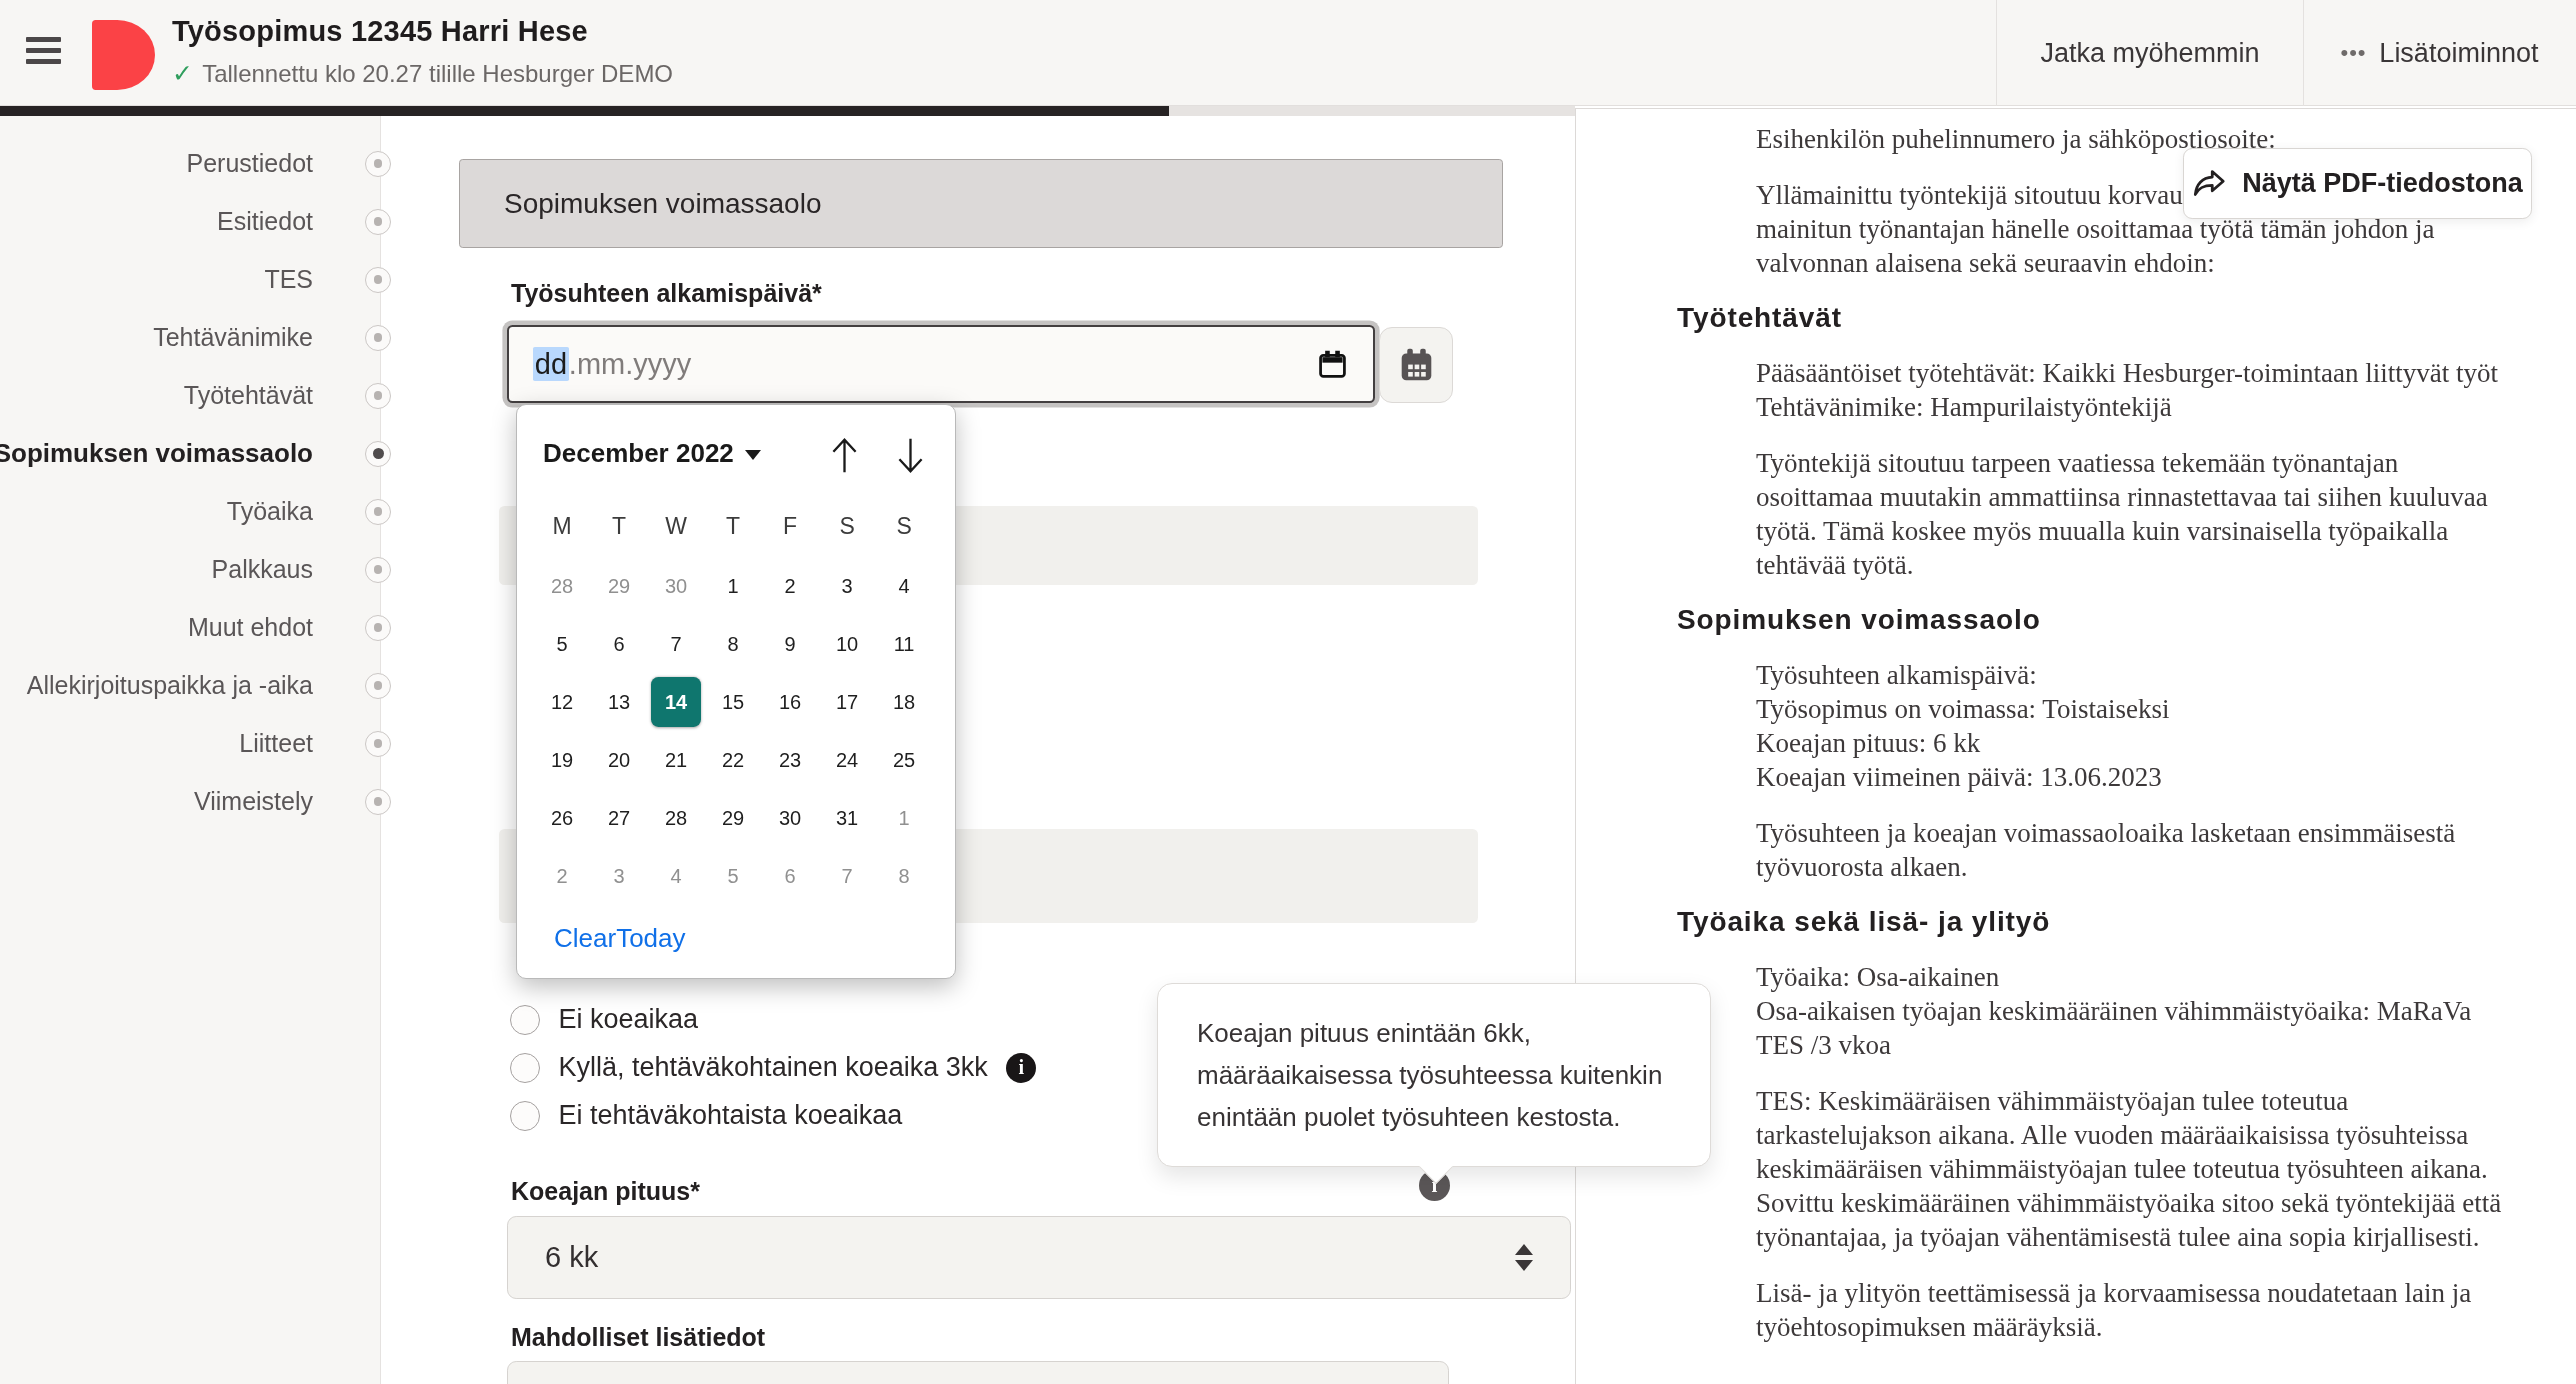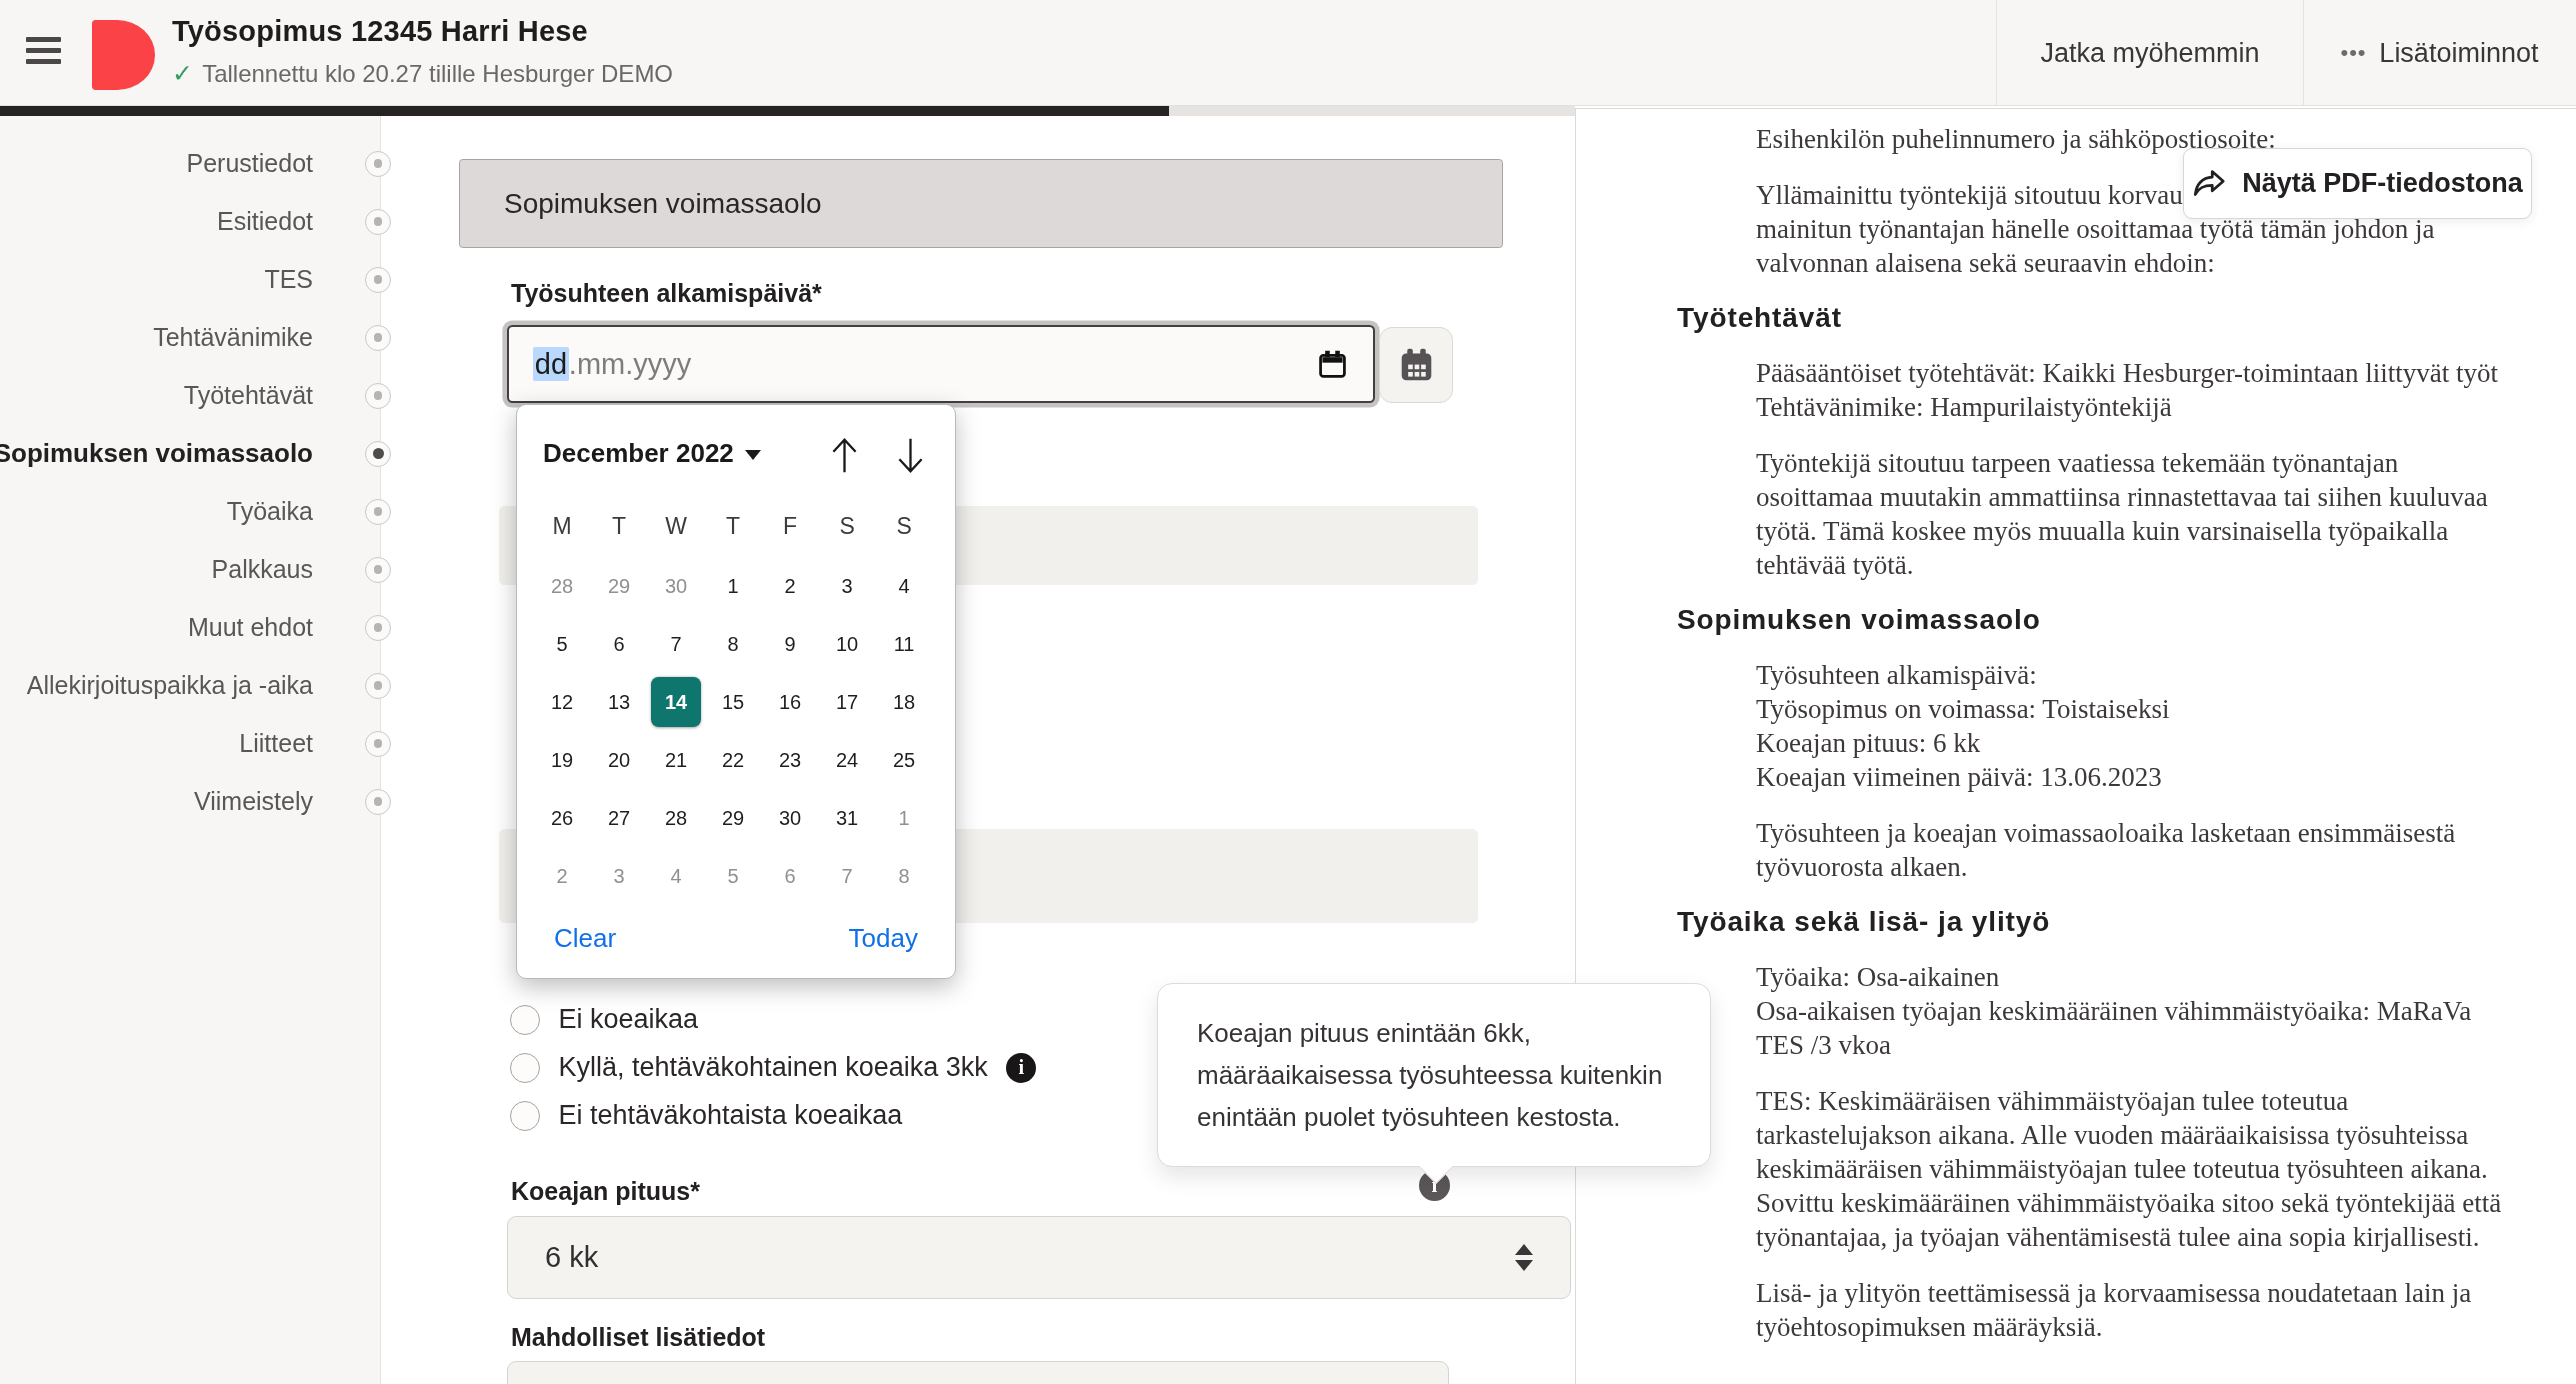--- a/index.html
+++ b/index.html
@@ -55,21 +55,21 @@
   .caret-down{width:0;height:0;border-left:8.3px solid transparent;border-right:8.3px solid transparent;border-top:10.2px solid #1a1a1a;margin-top:3.7px;}
   .pop-arrow{position:absolute;top:28px;width:44px;height:44px;display:flex;align-items:center;justify-content:center;cursor:pointer;}
   .weekday-row,.cal-grid{position:absolute;left:16.6px;display:grid;grid-template-columns:repeat(7,57px);}
   .weekday-row{top:103px;}
   .weekday-row div{height:37px;display:flex;align-items:center;justify-content:center;font-size:23px;color:#3c3c3c;}
   .cal-grid{top:152px;grid-auto-rows:58px;}
   .cal-cell{display:flex;align-items:center;justify-content:center;font-size:20px;color:#1f1f1f;cursor:pointer;}
   .cal-cell.muted{color:#909090;}
   .cal-cell span{width:50px;height:50px;display:flex;align-items:center;justify-content:center;border-radius:7.4px;}
   .cal-cell.sel span{background:#0f766e;color:#fff;font-weight:700;box-shadow:0 0.9px 2.8px rgba(0,0,0,.35);}
-  .pop-foot{position:absolute;left:37px;right:37px;bottom:24px;display:flex;justify-content:space-between;font-size:26px;color:#1070e8;}
+  .pop-foot{position:absolute;left:37px;right:37px;bottom:24px;display:flex;font-size:26px;color:#1070e8;}
   .pop-foot span{cursor:pointer;}
 
   
   .radio-row{position:absolute;left:129px;height:33px;display:flex;align-items:center;gap:18.5px;cursor:pointer;}
   .radio-circle{width:30px;height:30px;border-radius:50%;border:1.8px solid #a5a1a0;background:#fdfcfb;flex:0 0 auto;}
   .radio-label{font-size:27px;color:#2b2728;white-space:nowrap;}
   .info-badge{width:30px;height:30px;border-radius:50%;background:#191617;color:#fff;display:flex;align-items:center;justify-content:center;
     font-family:"Liberation Serif",serif;font-weight:700;font-size:20.3px;flex:0 0 auto;}
   .select{position:absolute;left:126px;top:1100px;width:1064px;height:83px;background:#f4f3f0;border:1.8px solid #d6d3d0;border-radius:9.2px;
     display:flex;align-items:center;padding:0 37px;font-size:29px;color:#332f30;cursor:pointer;}

